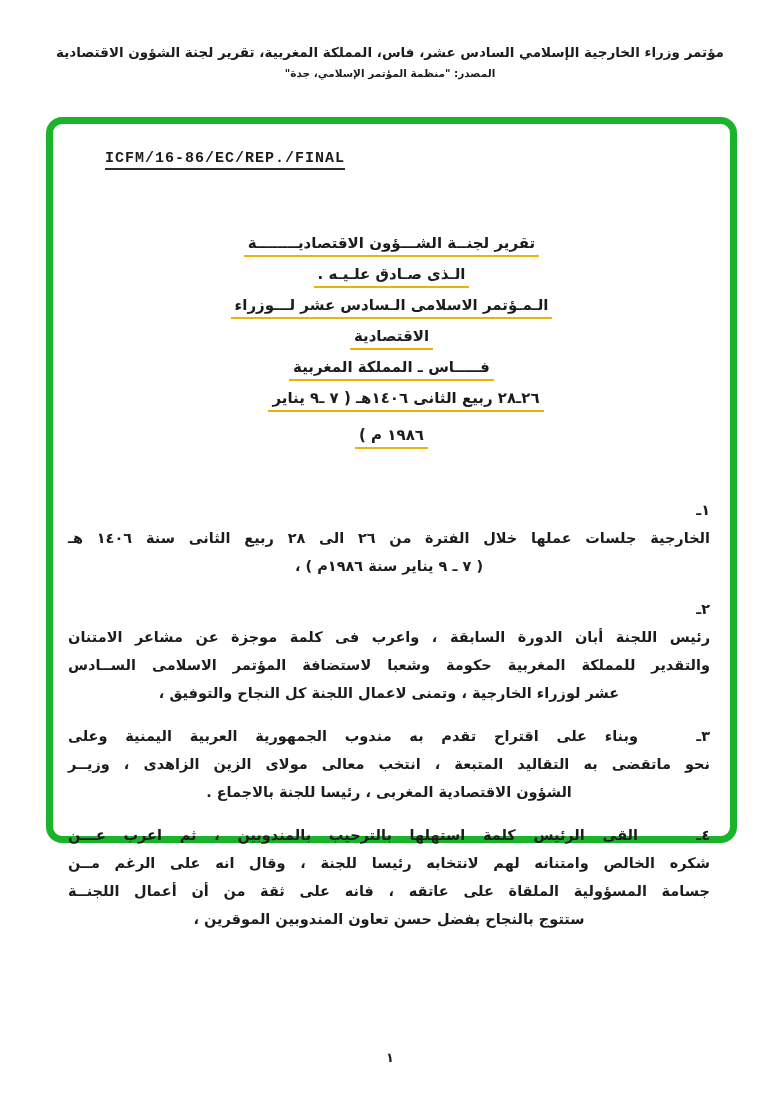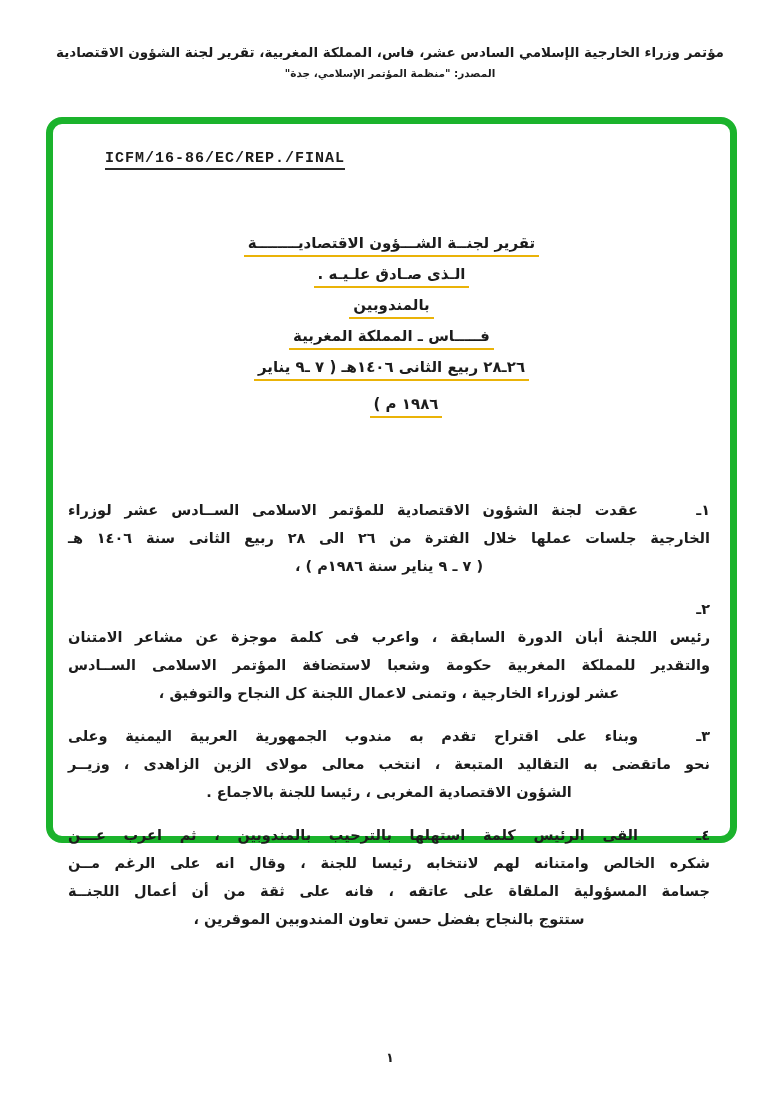--- a/index.html
+++ b/index.html
@@ -64,21 +64,21 @@
   .tline {
     margin-bottom: 8px;
     font-size: 15px;
     font-weight: bold;
   }
   .tline > span {
     display: inline-block;
     border-bottom: 2px solid #eab308;
     padding: 0 4px 3px 4px;
   }
-  .title-block .tline:nth-child(6) { margin-top: 14px; padding-left: 29px; }
+  .title-block .tline:nth-child(6) { margin-top: 8px; padding-left: 29px; }
   .title-block .tline:nth-child(7) { margin-top: 14px; }
 
   
   .doc-body {
     position: absolute;
     top: 372px;
     left: 15px; right: 20px;
     direction: rtl;
   }
   .para { margin-bottom: 15px; }
@@ -118,31 +118,31 @@
     <div class="hdr1">مؤتمر وزراء الخارجية الإسلامي السادس عشر، فاس، المملكة المغربية، تقرير لجنة الشؤون الاقتصادية</div>
     <div class="hdr2">المصدر:  "منظمة المؤتمر الإسلامي، جدة"</div>
   </div>
 
   <div class="frame">
     <div class="docref">ICFM/16-86/EC/REP./FINAL</div>
 
     <div class="title-block" id="title-block">
         <div class="tline"><span>تقرير لجنــة الشـــؤون الاقتصاديــــــــة</span></div>
         <div class="tline"><span>الـذى صـادق علـيـه .</span></div>
-        <div class="tline"><span>بالمندوبين</span></div>
+        <div class="tline"><span>الـمـؤتمر الاسلامى الـسادس عشر لـــوزراء</span></div>
+        <div class="tline"><span>الاقتصادية</span></div>
         <div class="tline"><span>فـــــاس ـ المملكة المغربية</span></div>
         <div class="tline"><span>٢٦ـ٢٨ ربيع الثانى ١٤٠٦هـ ( ٧ ـ٩ يناير</span></div>
         <div class="tline"><span>١٩٨٦ م )</span></div>
       </div>
 
     <div class="doc-body" id="doc-body">
         <div class="para">
           <div class="pline first">
             <span class="pnum">١ـ</span>
-            <span class="ptext">عقدت لجنة الشؤون الاقتصادية للمؤتمر الاسلامى الســادس عشر لوزراء</span>
           </div>
           <div class="pline full">الخارجية جلسات عملها خلال الفترة من ٢٦ الى ٢٨ ربيع الثانى سنة ١٤٠٦ هـ</div>
           <div class="pline last">( ٧ ـ ٩ يناير سنة ١٩٨٦م ) ،</div>
         </div>
         <div class="para">
           <div class="pline first">
             <span class="pnum">٢ـ</span>
           </div>
           <div class="pline full">رئيس اللجنة أبان الدورة السابقة ، واعرب فى كلمة موجزة عن مشاعر الامتنان</div>
           <div class="pline full">والتقدير للمملكة المغربية حكومة وشعبا لاستضافة المؤتمر الاسلامى الســادس</div>

